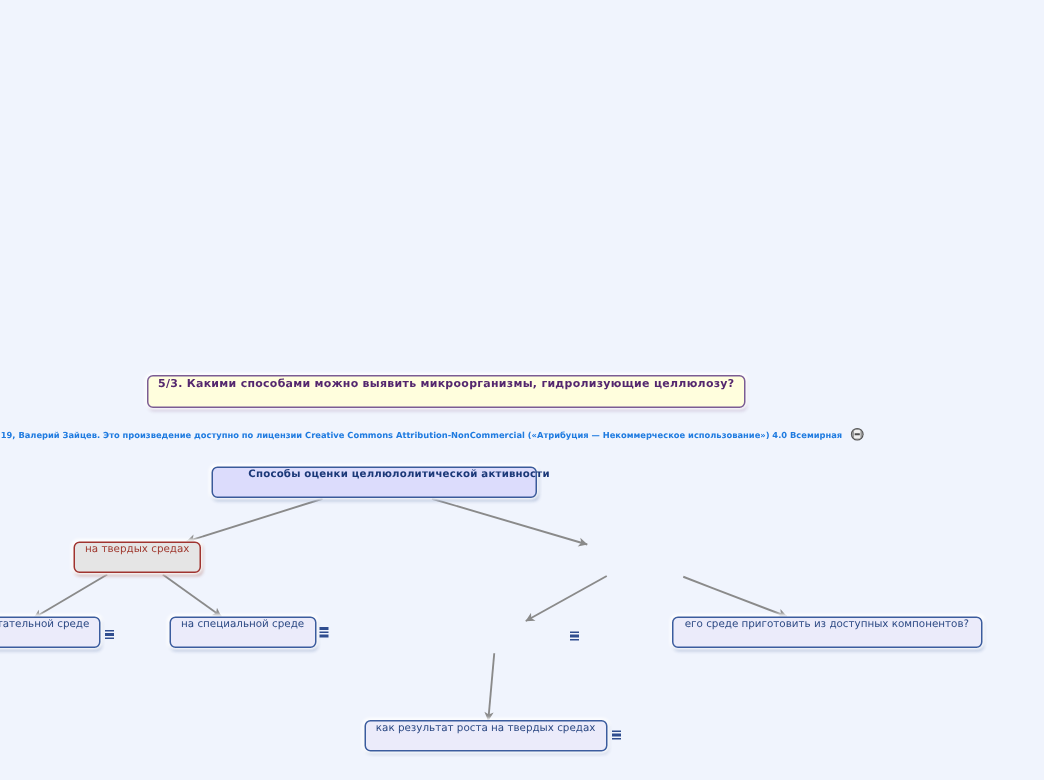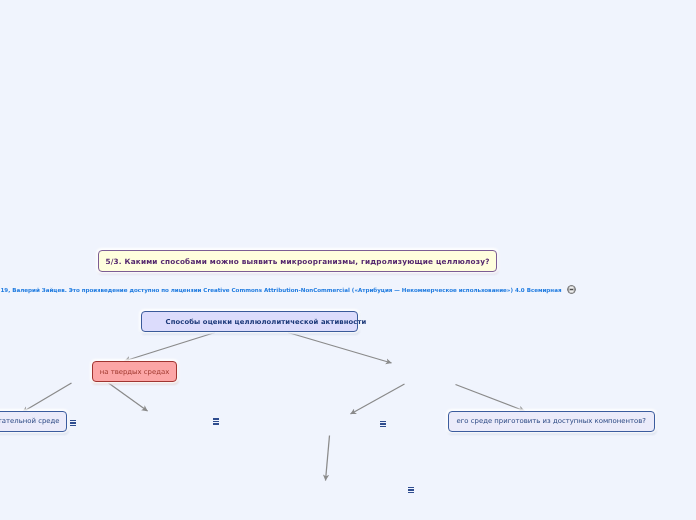--- a/index.html
+++ b/index.html
@@ -8,37 +8,37 @@
     width:696px;height:520px;overflow:hidden;
     background:#f0f4fd;
     font-family:"DejaVu Sans",sans-serif;
     position:relative;
     -webkit-font-smoothing:antialiased;
     text-rendering:geometricPrecision;
   }
   *{-webkit-font-smoothing:antialiased;}
   #canvas{position:absolute;inset:0;will-change:transform;transform:translateZ(0);}
   svg.links{position:absolute;left:0;top:0;width:696px;height:520px;overflow:visible;}
-  .node{position:absolute;box-sizing:border-box;display:flex;align-items:center;justify-content:center;
+  .node{position:absolute;box-sizing:border-box;display:flex;justify-content:center;
         border-radius:4px;white-space:nowrap;}
   .node .lbl{display:block;}
   
   #title-box{left:98px;top:250px;width:399px;height:22px;background:#fffedd;border:1.7px solid #7b5c94;
     border-radius:4px;box-shadow:0 0 2.2px 1.2px rgba(255,255,255,.95), 0.8px 1.6px 2.2px rgba(123,92,148,.42);}
   #title-box .lbl{color:#54276e;font-size:7.3px;font-weight:bold;letter-spacing:0.195px;}
   
   #license{position:absolute;left:0.5px;top:287px;font-size:5.55px;font-weight:bold;color:#1f7be0;white-space:nowrap;line-height:8px;}
   #license-icon{position:absolute;left:567px;top:285px;width:9px;height:9px;}
   
   #root-node{left:141px;top:311px;width:217px;height:21px;background:#dcdcfc;border:1.7px solid #3a5a9a;
     border-radius:4px;box-shadow:0 0 2.2px 1.2px rgba(255,255,255,.95), 0.8px 1.6px 2.2px rgba(58,90,154,.45);padding-left:33px;}
   #root-node .lbl{color:#1b3878;font-size:6.8px;font-weight:bold;letter-spacing:0.13px;}
   .blue{background:#ebebfa;border:1.7px solid #3b5c9e;box-shadow:0 0 2.2px 1.2px rgba(255,255,255,.95), 0.8px 1.6px 2.2px rgba(59,92,158,.45);}
   .blue .lbl{color:#2b4883;font-size:6.9px;}
-  .red{background:#fca5a5;border:1.7px solid #a03430;box-shadow:0 0 2.2px 1.2px rgba(255,255,255,.95), 0.8px 1.6px 2.2px rgba(130,50,45,.45);margin-left:43px;}
+  .red{background:#e5e5e5;border:1.7px solid #a03430;box-shadow:0 0 2.2px 1.2px rgba(255,255,255,.95), 0.8px 1.6px 2.2px rgba(130,50,45,.45);}
   .red .lbl{color:#a03a30;font-size:6.9px;}
   .green{background:#e5fce8;border:1.7px solid #2b6252;box-shadow:0 0 2.2px 1.2px rgba(255,255,255,.95), 0.8px 1.6px 2.2px rgba(43,98,82,.45);}
   .green .lbl{color:#2f6352;font-size:6.9px;}
   .burger-lines{position:absolute;width:6px;}
   .burger-lines i{display:block;height:1.5px;background:#2f4d8f;}
   .burger-lines i+i{margin-top:1px;}
 </style>
 </head>
 <body>
 
@@ -83,34 +83,40 @@
 
   <div class="node blue" style="left:-29px;top:410.8px;width:95.5px;height:21.3px;">
     <span class="lbl">на питательной среде</span>
   </div>
   <div class="burger-lines" style="left:70.2px;top:419.5px;">
       <i></i>
       <i></i>
       <i></i>
     </div>
 
+  <div class="node blue" style="left:113px;top:410.8px;width:97.5px;height:21px;">
+    <span class="lbl">на специальной среде</span>
+  </div>
   <div class="burger-lines" style="left:213.4px;top:418px;">
       <i></i>
       <i></i>
       <i></i>
     </div>
 
   <div class="burger-lines" style="left:380.2px;top:420.5px;">
       <i></i>
       <i></i>
       <i></i>
     </div>
 
   <div class="node blue" style="left:448px;top:410.8px;width:206.5px;height:21px;">
     <span class="lbl">его среде приготовить из доступных компонентов?</span>
   </div>
 
+  <div class="node blue" style="left:243px;top:480.3px;width:161.5px;height:21px;">
+    <span class="lbl">как результат роста на твердых средах</span>
+  </div>
   <div class="burger-lines" style="left:407.8px;top:486.5px;">
       <i></i>
       <i></i>
       <i></i>
     </div>
 </div>
 
 </body></html>

